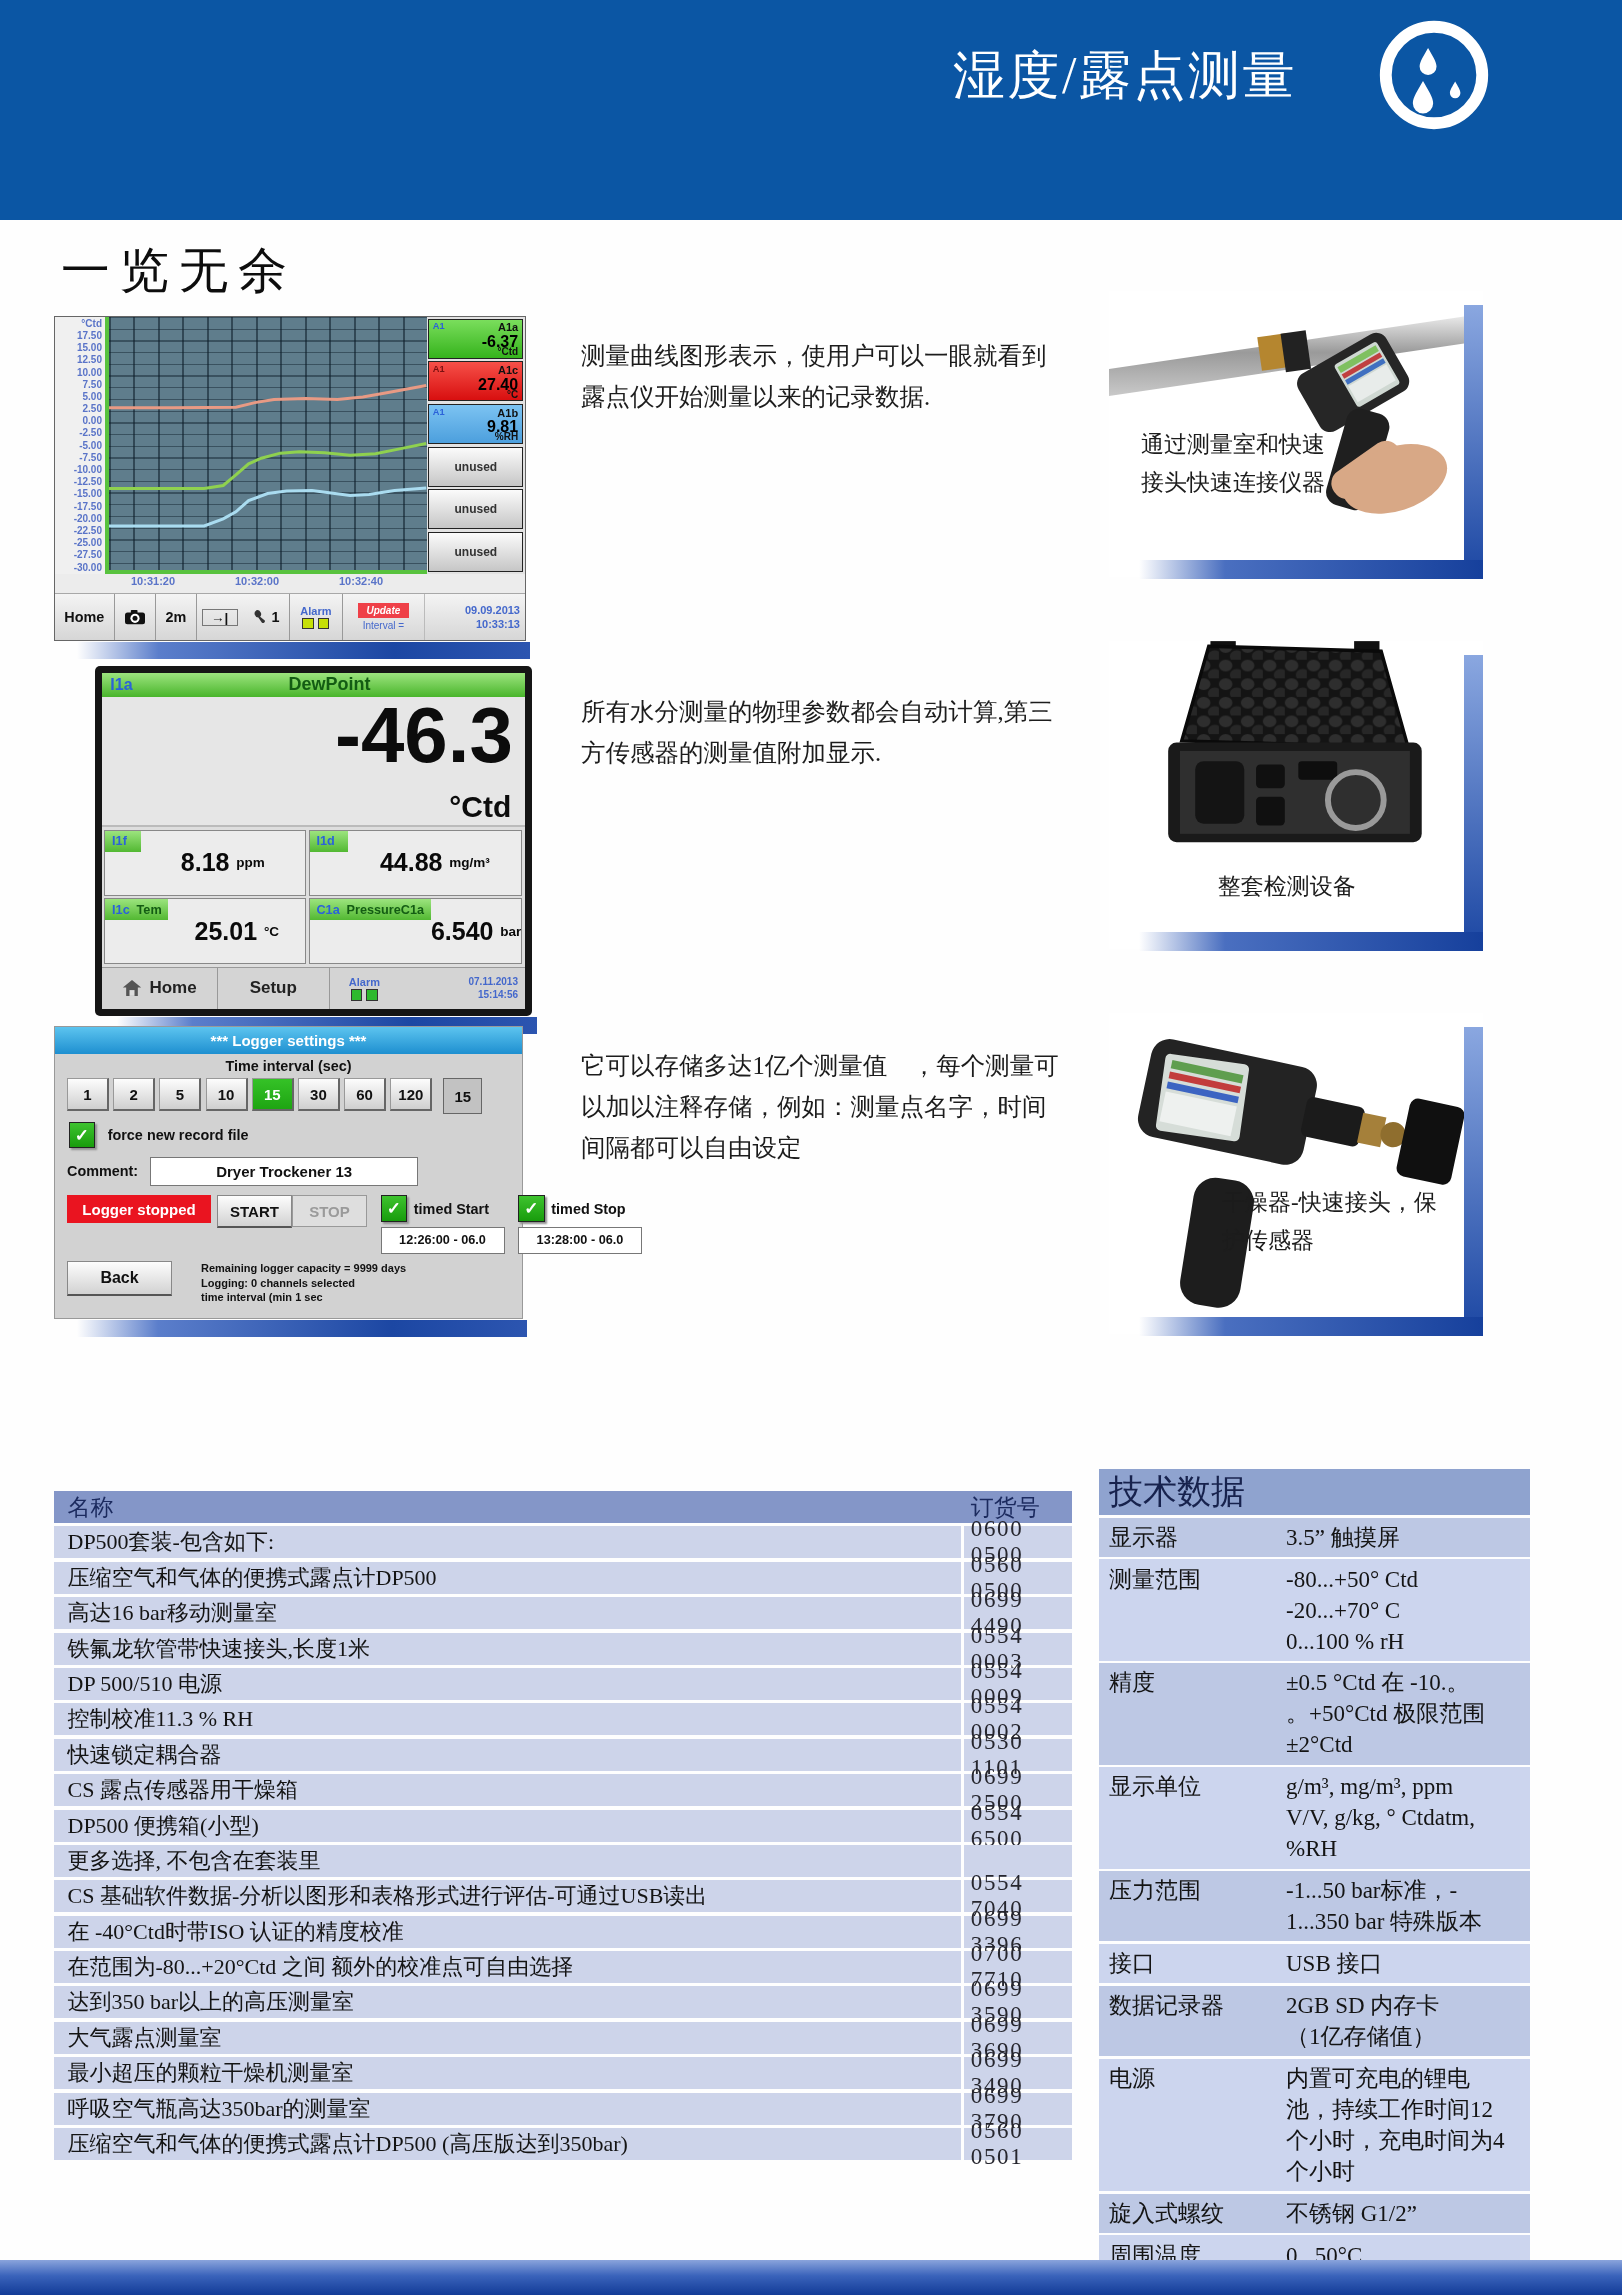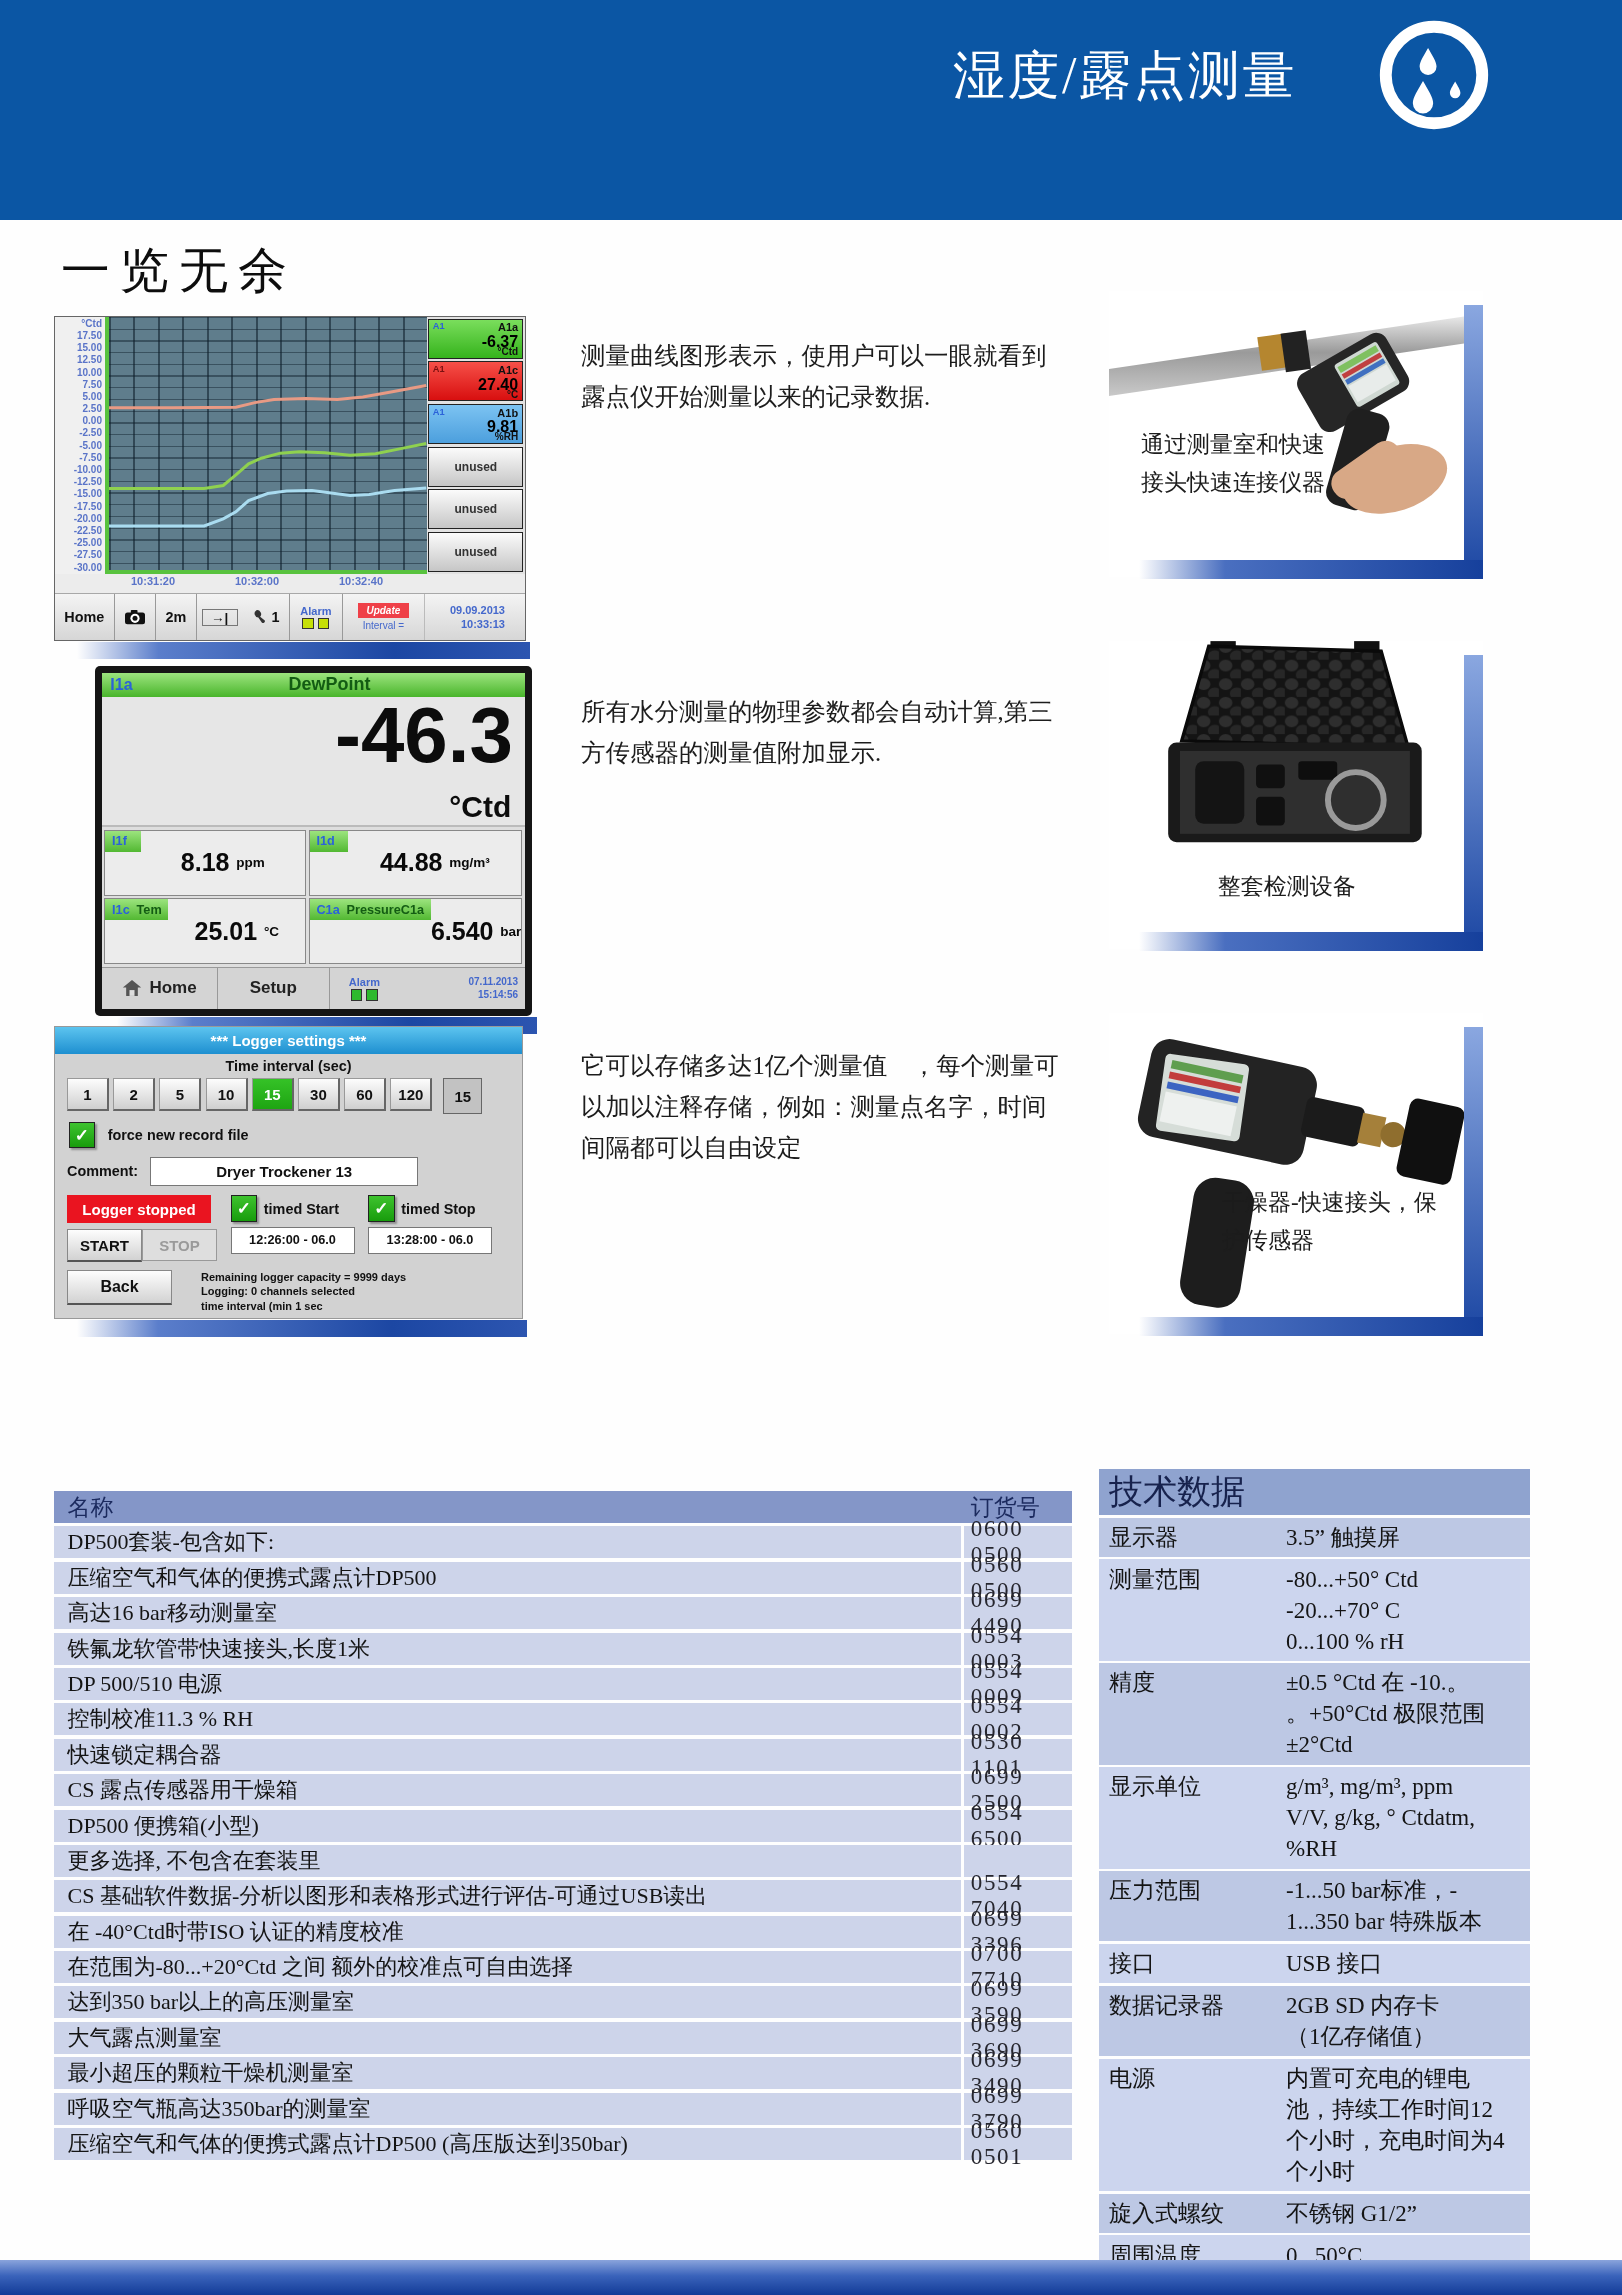--- a/index.html
+++ b/index.html
@@ -50,21 +50,21 @@
      border-right:1.7px solid #999;font-weight:bold;font-size:14.4px;color:#111;}
   .tb-arrowbox{margin:5px;border:1.7px solid #777;padding:0 8.5px;display:flex;align-items:center;font-weight:bold;font-size:13.5px;}
   .tb-alarm{width:52px;display:flex;flex-direction:column;align-items:center;justify-content:center;gap:1.7px;border-right:1.7px solid #999;}
   .tb-alarm-label{color:#4468cc;font-weight:bold;font-size:11px;}
   .leds{display:flex;gap:4.2px;}
   .led{width:9.3px;height:9.3px;background:#c6e008;border:0.8px solid #333;}
   .tb-status{width:81px;display:flex;flex-direction:column;align-items:center;justify-content:center;gap:1.7px;border-right:1.7px solid #bbb;}
   .tb-status-red{background:#ef4048;color:#fff;font-weight:bold;font-style:italic;font-size:10px;padding:1.7px 8.5px;}
   .tb-interval{color:#4468cc;font-weight:normal;font-size:10px;}
   .tb-datetime{flex:1;display:flex;flex-direction:column;align-items:flex-end;justify-content:center;
-     padding-right:20px;color:#4468cc;font-weight:bold;font-size:11px;line-height:14.4px;}
+     padding-right:5px;color:#4468cc;font-weight:bold;font-size:11px;line-height:14.4px;}
   
   .screen2{position:absolute;left:95px;top:666px;width:423px;height:336px;background:#151515;border-radius:5px;padding:6.8px;}
   .s2-inner{width:100%;height:100%;display:flex;flex-direction:column;background:#dedede;font-family:"Liberation Sans",sans-serif;}
   .s2-top{height:24px;background:linear-gradient(#9ce47e,#49b52b);display:flex;align-items:center;font-weight:bold;}
   .s2-chan{color:#2b62d9;font-size:16px;padding-left:8.5px;}
   .s2-title{color:#135c13;font-size:18px;margin-left:156px;}
   .s2-big{flex:1;background:#e6e6e6;position:relative;border-bottom:2.5px solid #bbb;}
   .s2-value{position:absolute;right:12px;top:-6.8px;font-size:78px;font-weight:bold;color:#0c0c0c;}
   .s2-unit{position:absolute;right:13.5px;bottom:1.7px;font-size:30px;font-weight:bold;color:#0c0c0c;}
   .s2-grid{display:grid;grid-template-columns:1fr 1fr;gap:2.5px;padding:2.5px;}
@@ -97,21 +97,21 @@
   .int-current{width:37px;height:34px;margin-left:6.8px;background:#c2c2c2;border:1.7px solid #666;
      display:flex;align-items:center;justify-content:center;font-weight:bold;font-size:15px;color:#111;}
   .s3-check-row{display:flex;align-items:center;gap:12.7px;margin:7.6px 0 0 13.5px;}
   .checkbox{width:24.5px;height:24.5px;background:linear-gradient(#3ec32f,#189c0c);border:0.8px solid #222;color:#fff;
      display:flex;align-items:center;justify-content:center;font-size:17px;font-weight:bold;box-shadow:1.7px 1.7px 1.7px #909090;flex:none;}
   .s3-label{font-weight:bold;font-size:14.4px;color:#111;}
   .s3-comment-row{display:flex;align-items:center;margin:8.5px 0 0 12px;gap:12px;}
   .s3-comment-input{width:266px;height:27px;background:#fff;border:0.8px solid #777;display:flex;align-items:center;
      justify-content:center;font-weight:bold;font-size:15px;color:#111;}
   .s3-mid{display:flex;margin:9.3px 0 0 12px;gap:13.5px;align-items:flex-start;}
-  .s3-left{display:flex;flex-direction:column;gap:6px;}
+  .s3-left{display:flex;flex-direction:row;gap:6px;}
   .logger-stopped{width:144px;height:28px;background:#ea1420;color:#fff;font-weight:bold;font-size:15px;
      display:flex;align-items:center;justify-content:center;}
   .s3-startstop{display:flex;}
   .start-btn{width:73px;height:30px;background:linear-gradient(#fdfdfd,#d2d2d2);border:0.8px solid #888;
      border-bottom:2.5px solid #555;display:flex;align-items:center;justify-content:center;font-weight:bold;font-size:15px;color:#111;}
   .stop-btn{width:73px;height:30px;background:#dedede;border:1.7px solid #999;display:flex;align-items:center;
      justify-content:center;font-weight:bold;font-size:15px;color:#9a9a9a;}
   .timed-col{display:flex;flex-direction:column;gap:5px;}
   .timed-head{display:flex;align-items:center;gap:6.8px;}
   .timed-input{width:122px;height:25px;background:#fff;border:0.8px solid #777;display:flex;align-items:center;

